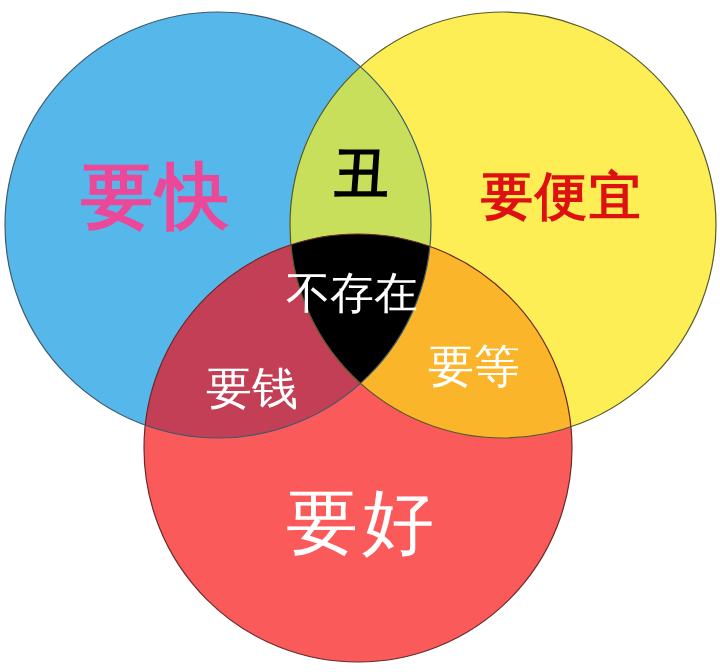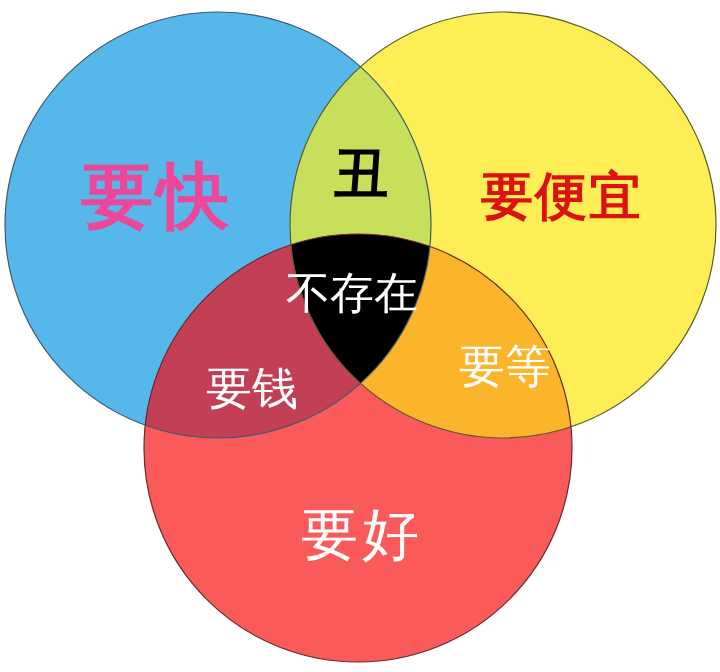--- a/index.html
+++ b/index.html
@@ -44,14 +44,14 @@
   <circle cx="218" cy="225" r="213" fill="none" stroke="#3d5a6e" stroke-width="1.2"></circle>
   <circle cx="503" cy="225" r="213" fill="none" stroke="#5a5a2a" stroke-width="1.2"></circle>
   <circle cx="358" cy="448" r="214" fill="none" stroke="#6a2a2a" stroke-width="1.2"></circle>
 </svg>
 
 <div class="lbl" style="left:157px; top:196px; font-size:72px; color:#ec4899; letter-spacing:4px;">要快</div>
 <div class="lbl" style="left:562px; top:196px; font-size:52px; color:#dd1111; letter-spacing:2px;">要便宜</div>
 <div class="lbl" style="left:361px; top:174px; font-size:56px; color:#000000;">丑</div>
 <div class="lbl" style="left:352px; top:293px; font-size:44px; color:#ffffff; font-weight:normal;">不存在</div>
 <div class="lbl" style="left:252px; top:368px; font-size:46px; color:#ffffff; font-weight:normal;margin-top:20px;">要钱</div>
-<div class="lbl" style="left:474px; top:366px; font-size:46px; color:#ffffff; font-weight:normal;margin-left:31px;">要等</div>
-<div class="lbl" style="left:362px; top:522px; font-size:57px; color:#ffffff; font-weight:normal; letter-spacing:4px;margin-top:12px;">要好</div>
+<div class="lbl" style="left:474px; top:366px; font-size:46px; color:#ffffff; font-weight:normal;">要等</div>
+<div class="lbl" style="left:362px; top:522px; font-size:72px; color:#ffffff; font-weight:normal; letter-spacing:4px;">要好</div>
 
 </body></html>

